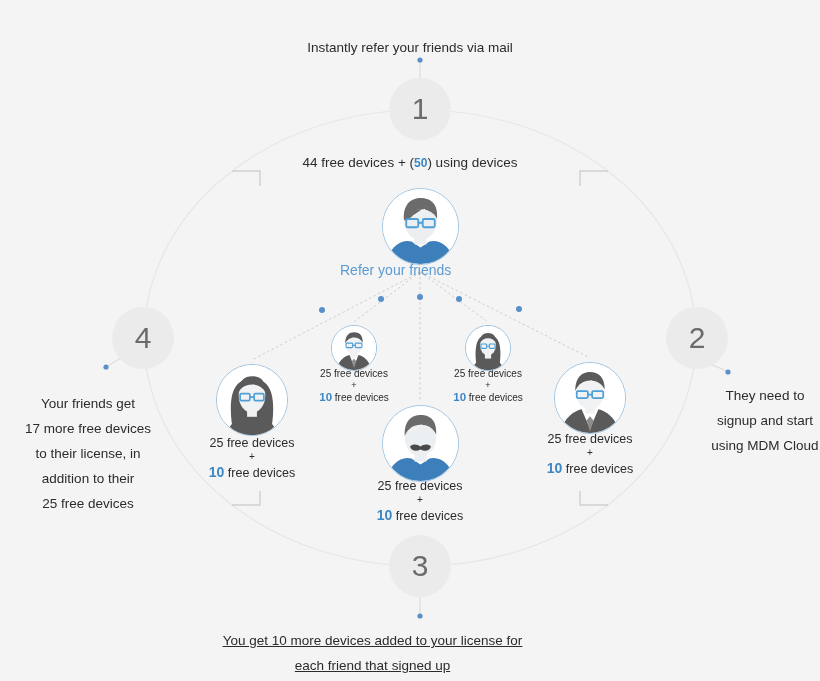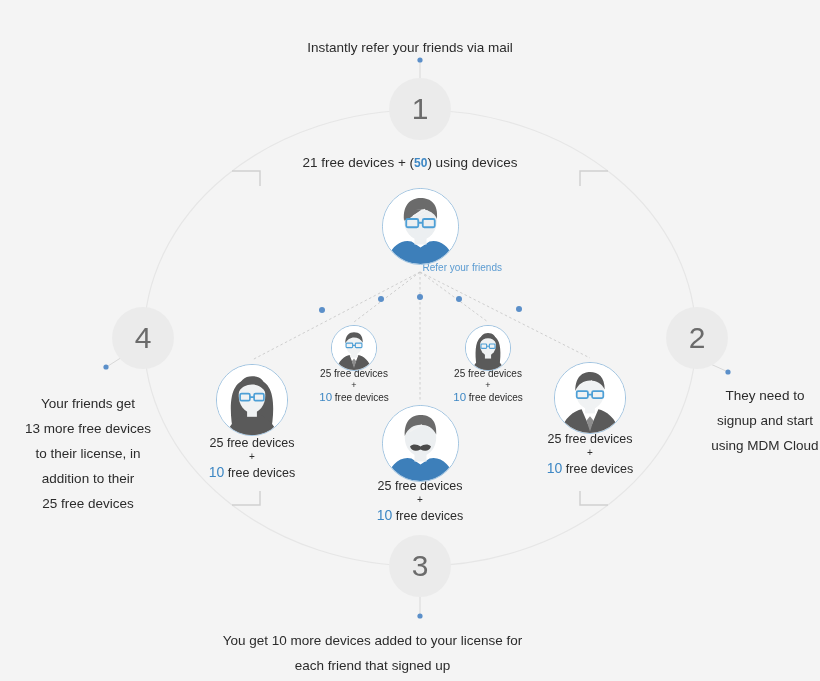--- a/index.html
+++ b/index.html
@@ -58,20 +58,21 @@
   }
   #caption-2 {
     left: 700px; top: 383px;
     width: 130px;
     text-align: center;
   }
   #caption-3 {
     left: 0; top: 628px;
     width: 745px;
     text-align: center;
+    text-decoration: underline;
   }
   #caption-4 {
     left: 8px; top: 391px;
     width: 160px;
     text-align: center;
   }
 
   
   #headline-eq {
     position: absolute;
@@ -101,35 +102,35 @@
   #avatar-left   { left: 216px; top: 364px; width: 72px; height: 72px; }
   #avatar-right  { left: 554px; top: 362px; width: 72px; height: 72px; }
   #avatar-mid-l  { left: 331px; top: 325px; width: 46px; height: 46px; }
   #avatar-mid-r  { left: 465px; top: 325px; width: 46px; height: 46px; }
 
   
   #refer-label {
     position: absolute;
     left: 340px; top: 262px;
     width: 162px;
-    text-align: right;
+    text-align: left;
     color: #5b9bd1;
-    font-size: 10px;
+    font-size: 14px;
     z-index: 4;
   }
 
   
   .devlabel {
     position: absolute;
     text-align: center;
     color: #2b2b2b;
     z-index: 4;
     line-height: 1.3;
   }
-  .devlabel .big { color: #3d87c4; font-weight: 400; }
+  .devlabel .big { color: #3d87c4; font-weight: 700; }
   .devlabel .plus { display: block; font-size: 10px; line-height: 12px; }
 
   .devlabel.lg { font-size: 12.5px; width: 170px; }
   .devlabel.lg .big { font-size: 14px; }
   .devlabel.sm { font-size: 10px; width: 130px; }
   .devlabel.sm .big { font-size: 11.5px; }
   .devlabel.sm .plus { font-size: 9px; line-height: 10px; }
 
   #dev-left   { left: 167px; top: 435px; }
   #dev-right  { left: 505px; top: 431px; }
@@ -193,27 +194,27 @@
     <span>4</span>
   </div>
 
   <div class="caption" id="caption-1">Instantly refer your friends via mail</div>
   <div class="caption" id="caption-2">They need to
 signup and start
 using MDM Cloud</div>
   <div class="caption" id="caption-3">You get 10 more devices added to your license for
 each friend that signed up</div>
   <div class="caption" id="caption-4">Your friends get
-13 more free devices
+17 more free devices
 to their license, in
 addition to their
 25 free devices</div>
 
   <div id="headline-eq">
-    <span>21 free devices + (</span><span class="hl">50</span><span>) using devices</span>
+    <span>44 free devices + (</span><span class="hl">50</span><span>) using devices</span>
   </div>
 
   <div class="avatar" id="avatar-main">
     <svg viewBox="0 0 100 100" xmlns="http://www.w3.org/2000/svg">
       <rect width="100" height="100" fill="#ffffff"></rect>
 
       <path d="M 4 100 C 8 78 24 66 38 70 L 50 78 L 62 70 C 76 66 92 78 96 100 Z" fill="#3d7fba"></path>
 
       <rect x="42" y="56" width="16" height="18" fill="#eceff1"></rect>
 

